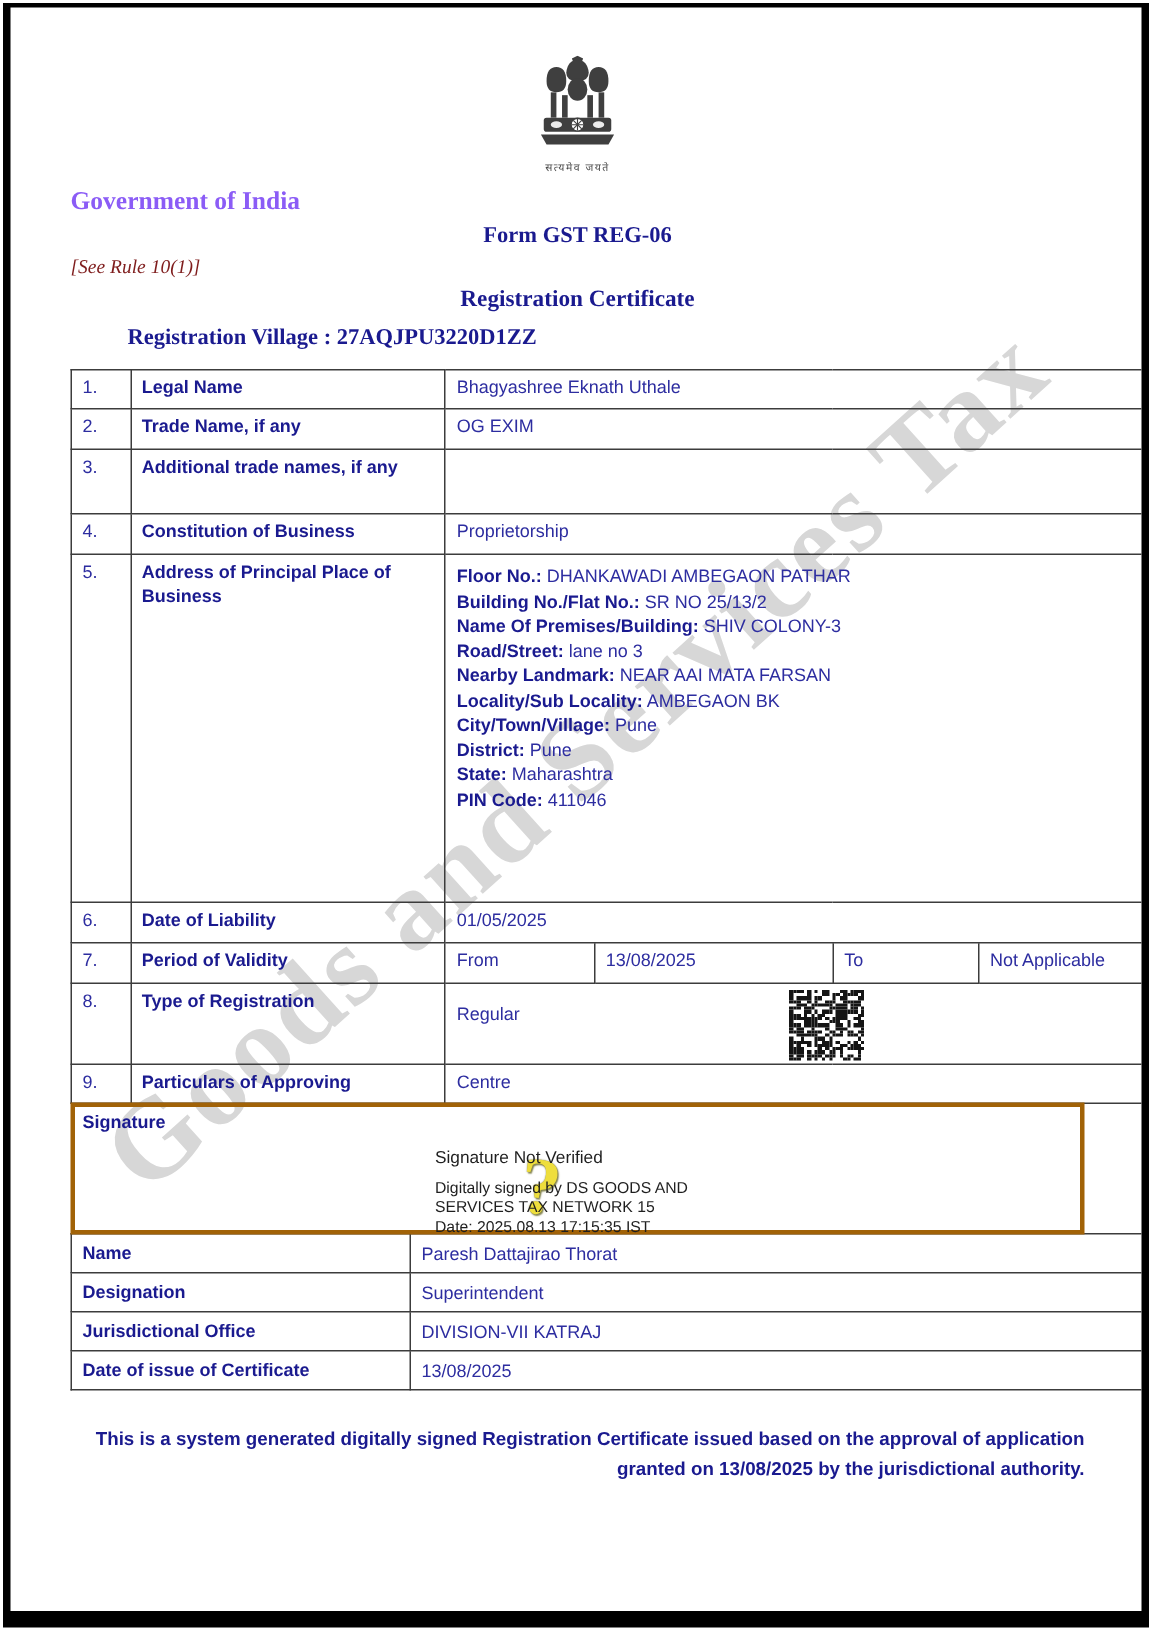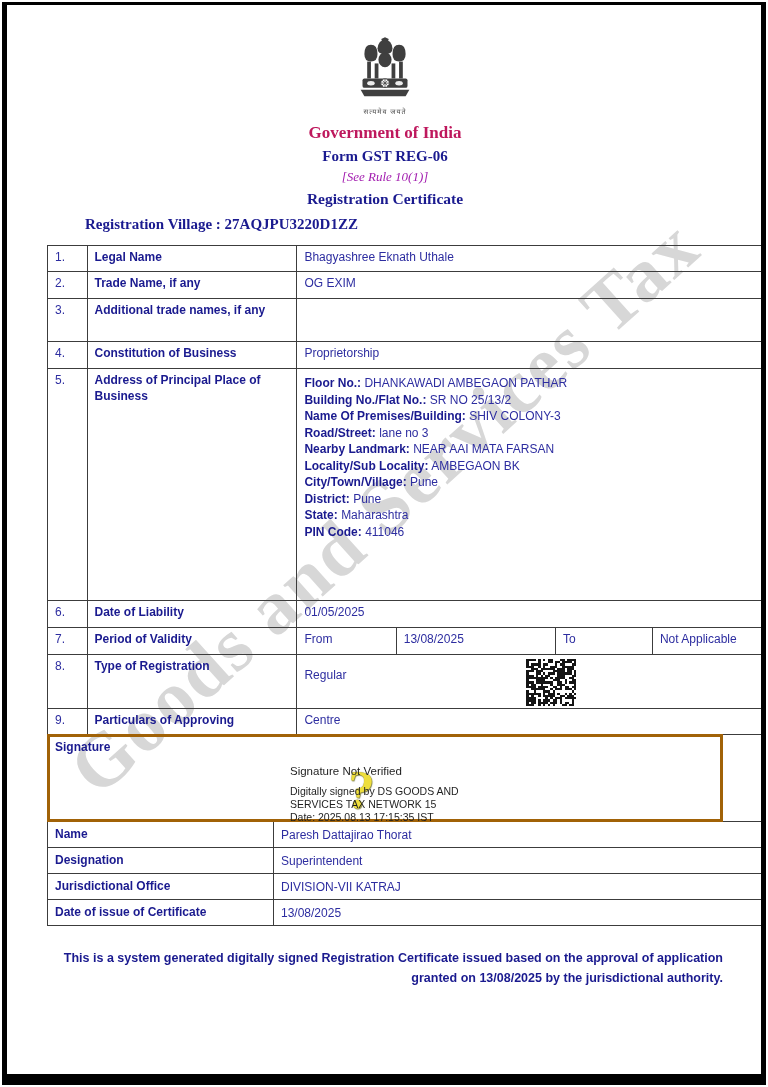--- a/index.html
+++ b/index.html
@@ -11,23 +11,23 @@
              transform:translate(-50%,-50%) rotate(-42deg);
              font:700 76px "Liberation Serif",serif;letter-spacing:2px;
              color:#d7d7d7;white-space:nowrap;pointer-events:none;}
   .content{position:relative;z-index:1;padding:0 38px 0 40px;}
 
   
   .emblem-wrap{text-align:center;padding-top:32px;}
   .emblem-wrap svg{display:inline-block;}
   .motto{text-align:center;font-size:7px;line-height:9px;height:10px;color:#4a4a4a;
          letter-spacing:1px;filter:blur(.5px);overflow:hidden;}
-  .h-gov{margin-top:6px;text-align:center;font:700 17px "Liberation Serif",serif;color:#be185d;}
+  .h-gov{margin-top:6px;font:700 17px "Liberation Serif",serif;color:#8b5cf6;}
   .h-form{margin-top:5px;text-align:center;font:700 15px "Liberation Serif",serif;color:#1a1a8f;}
-  .h-rule{margin-top:4px;text-align:center;font:italic 400 13px "Liberation Serif",serif;color:#a21caf;}
+  .h-rule{margin-top:4px;font:italic 400 13px "Liberation Serif",serif;color:#7f1d1d;}
   .h-cert{margin-top:5px;text-align:center;font:700 15.5px "Liberation Serif",serif;color:#1a1a8f;}
   .h-regnum{margin-top:8px;padding-left:38px;font:700 15px "Liberation Serif",serif;color:#1a1a8f;}
 
   
   table{border-collapse:collapse;width:764px;table-layout:fixed;}
   .main{margin-top:12px;}
   td{border:1px solid #3c3c3c;font-size:12px;color:#2d2da0;vertical-align:top;
      padding:4px 7px;box-sizing:border-box;overflow:hidden;}
   td.num{color:#2d2da0;}
   td.lbl{font-weight:700;color:#1a1a8f;line-height:1.3;}

